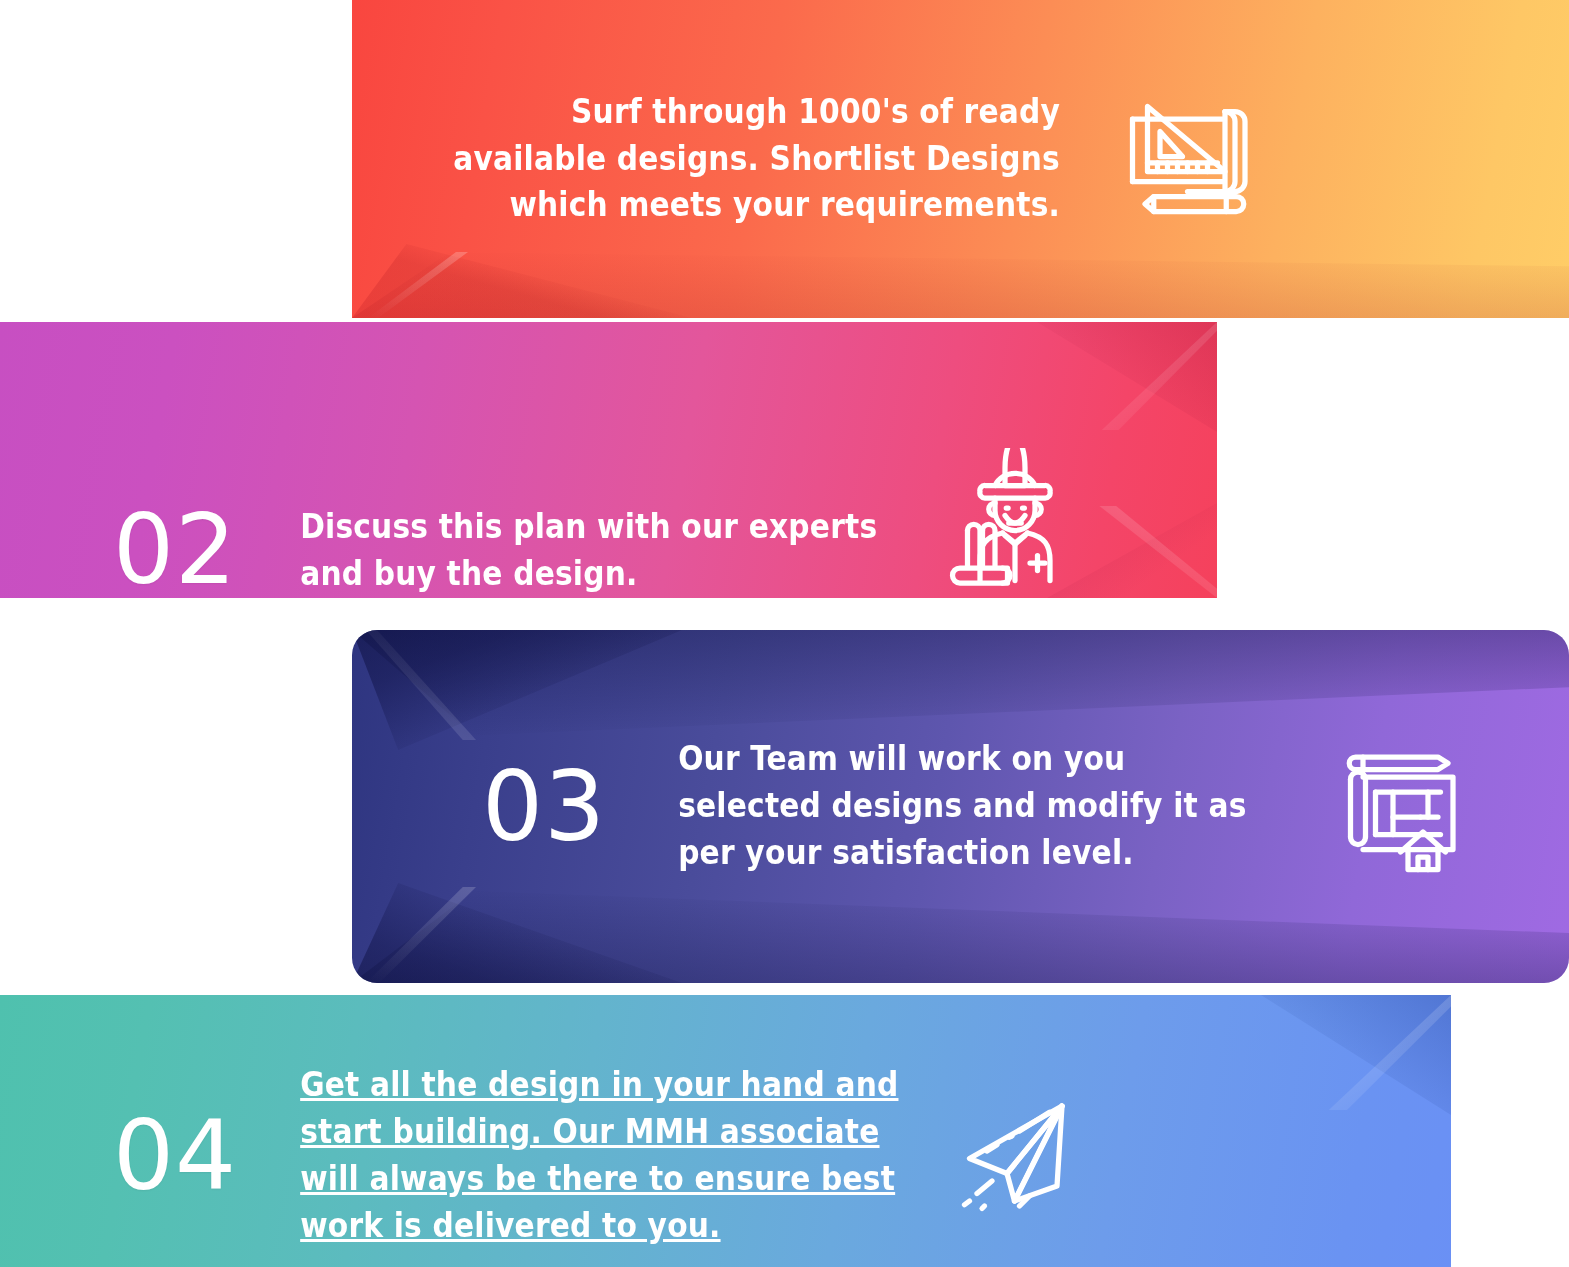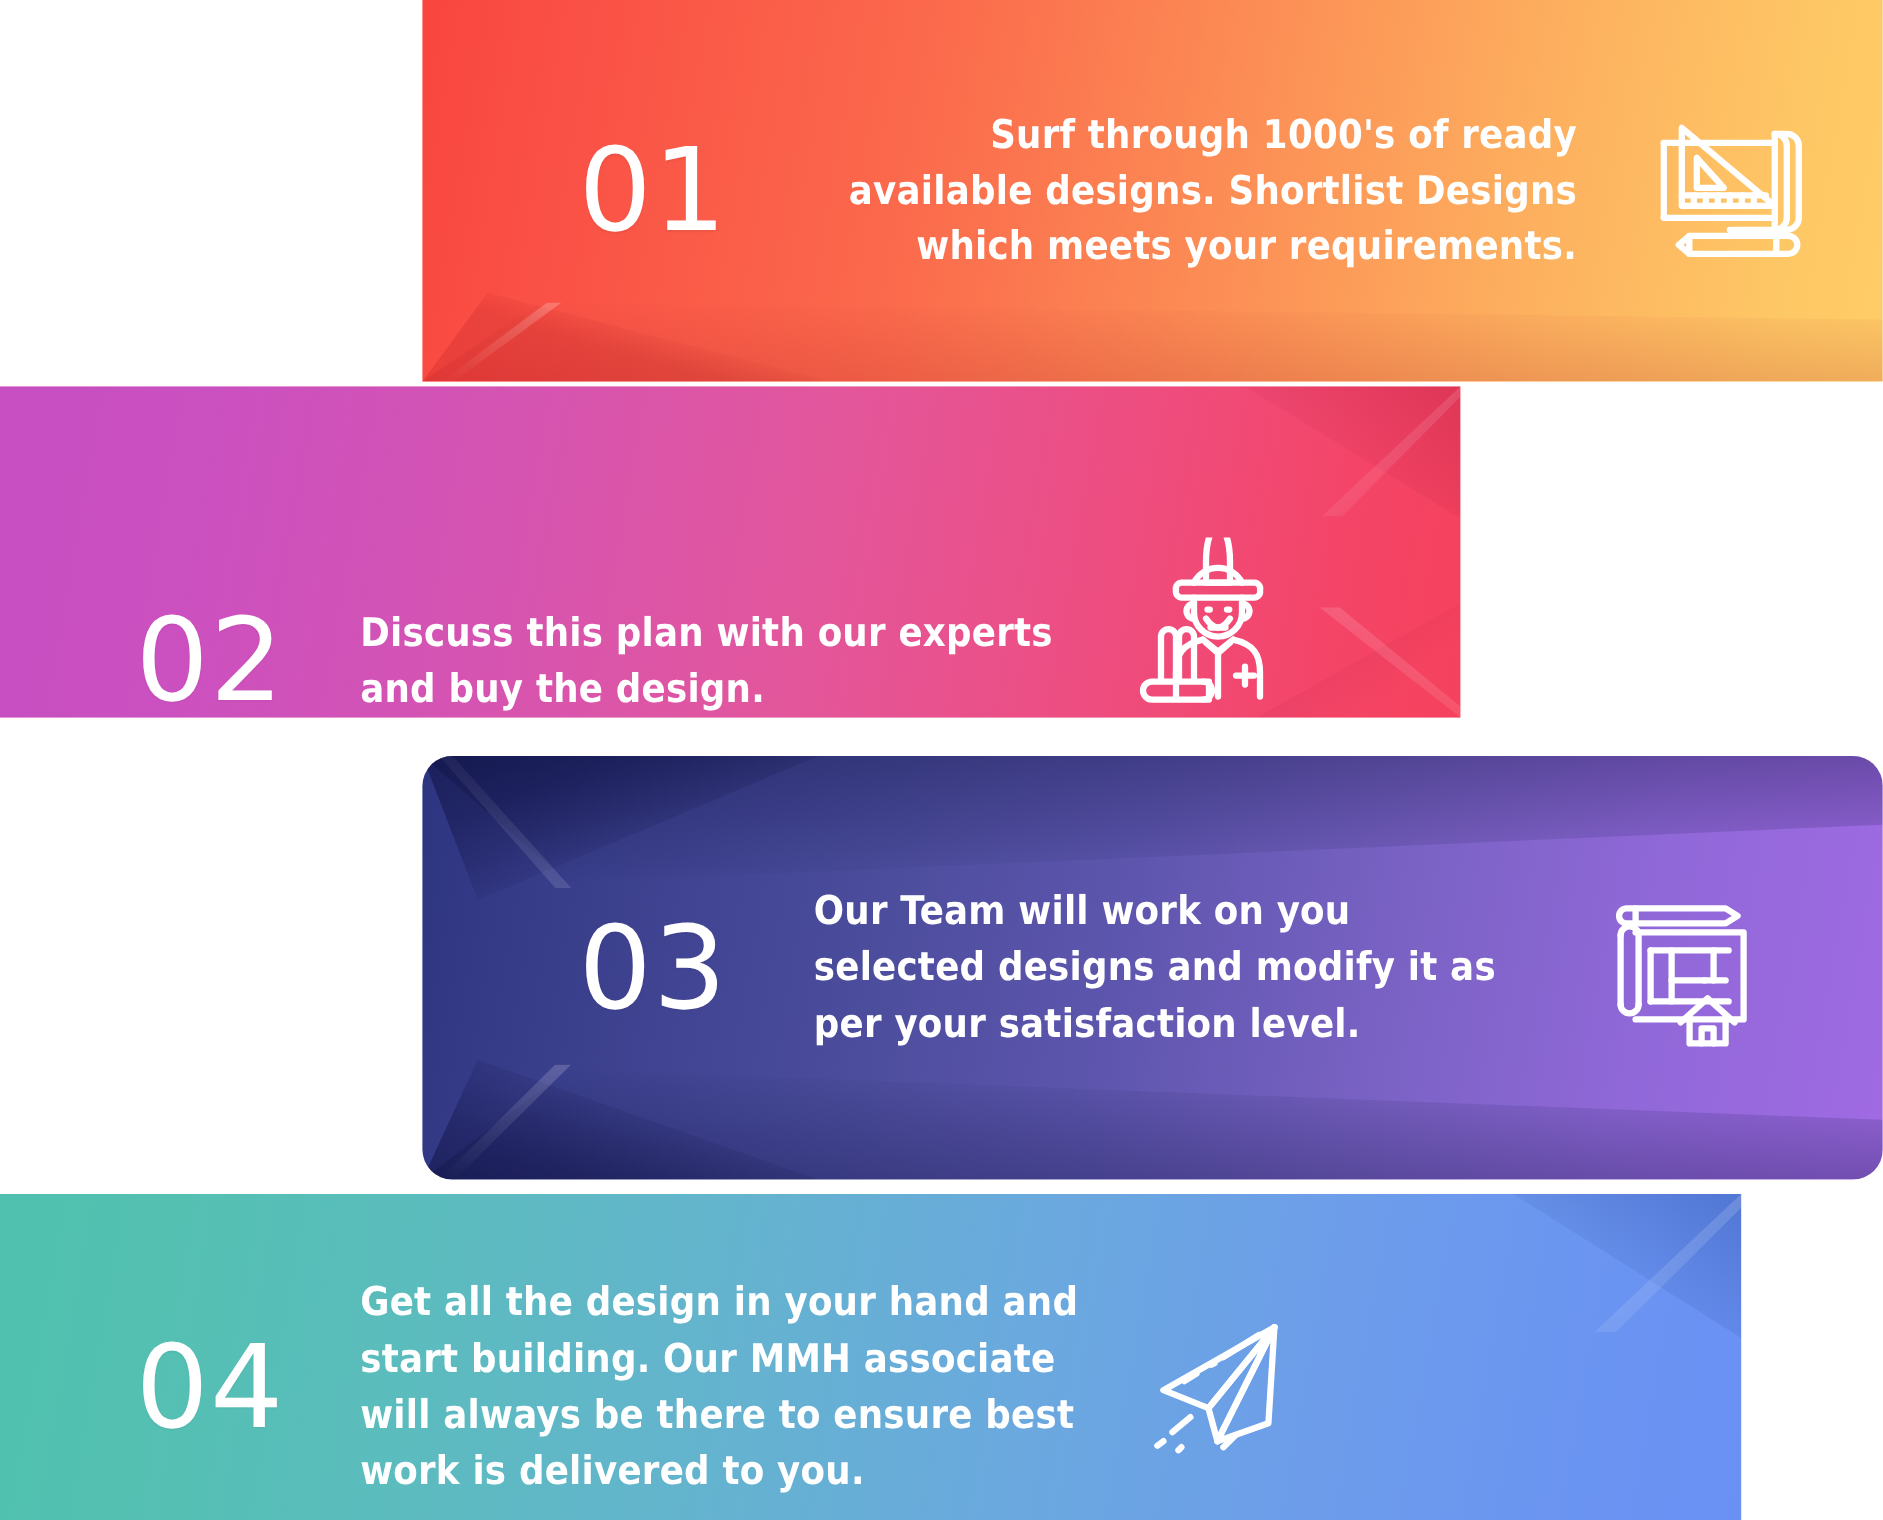--- a/index.html
+++ b/index.html
@@ -121,34 +121,33 @@
 
   .r2 .num{margin-left:113px;}
   .r2 .body-text{margin-left:63px;width:600px;}
   .r2 .icon-wrap{margin-left:40px;}
 
   .r3 .num{margin-left:130px;}
   .r3 .body-text{margin-left:72px;width:590px;}
   .r3 .icon-wrap{margin-left:60px;}
 
   .r4 .num{margin-left:113px;}
-  .r4 .body-text{margin-left:63px;width:620px;}
+  .r4 .body-text{margin-left:63px;width:620px;text-decoration:underline;}
   .r4 .icon-wrap{margin-left:22px;}
 </style>
 </head>
 <body>
 
 <div class="stage">
 
   <div class="ribbon r1">
     <div class="fold fold-b"></div>
     <div class="fold fold-a"></div>
     <div class="fold crease"></div>
 
-    <div class="num">01</div>
     <div class="body-text">Surf through 1000's of ready
 available designs. Shortlist Designs
 which meets your requirements.</div>
 
     <div class="icon-wrap">
       <svg width="150" height="150" viewBox="0 0 120 120" fill="none" stroke="#ffffff" stroke-width="4.2" stroke-linecap="round" stroke-linejoin="round">
 
         <path d="M18 28 h72"></path>
         <path d="M18 28 v50"></path>
         <path d="M18 78 h72"></path>

